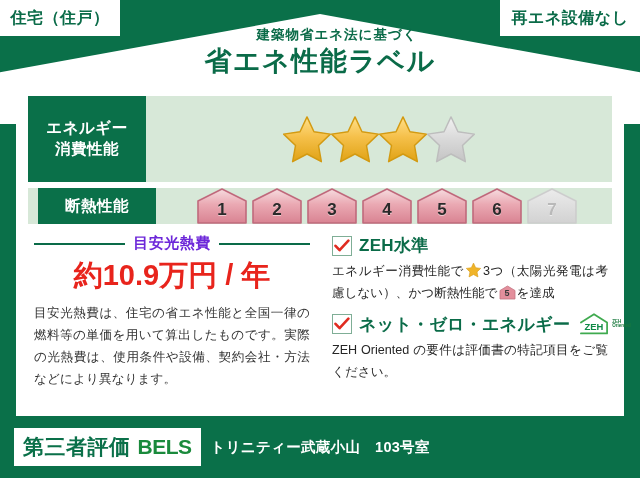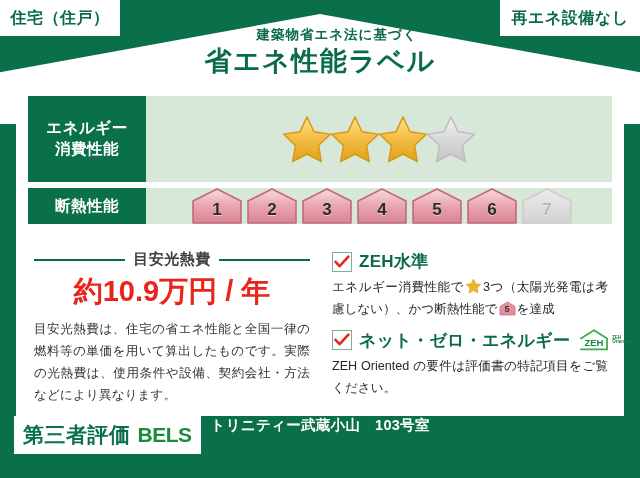--- a/index.html
+++ b/index.html
@@ -61,21 +61,21 @@
     display:flex; flex-direction:column;
   }
 
   
   .perf-row{
     display:flex; align-items:stretch;
     background:#d7e8d8;
     height:86px;
     margin-bottom:6px;
   }
-  .perf-row.insulation{ height:36px; margin-bottom:16px; }
+  .perf-row.insulation{ height:36px; margin-bottom:0;padding-left:10px; }
   .perf-label{
     width:118px; flex:0 0 118px;
     background:#0a7049; color:#ffffff;
     font-weight:bold; font-size:15.5px; line-height:1.35;
     display:flex; flex-direction:column;
     align-items:center; justify-content:center;
     text-align:center; letter-spacing:0.5px;
   }
   .perf-value{ flex:1; display:flex; align-items:center; justify-content:center; }
 
@@ -99,21 +99,21 @@
   
   #lower{
     display:flex; flex:1; margin-top:8px;
   }
   #col-cost{ width:50%; padding:2px 10px 0 6px; }
   #col-zeh{ width:50%; padding:2px 4px 0 12px; }
 
   
   #cost-heading{
     display:flex; align-items:center; gap:8px;
-    color:#404040; font-weight:bold; font-size:15px;
+    color:#6d28d9; font-weight:bold; font-size:15px;
     letter-spacing:0.5px;
   }
   #cost-heading .rule{ flex:1; height:2px; background:#0a6b48; }
   #cost-amount{
     text-align:center; color:#e8241c;
     font-size:29px; font-weight:bold;
     letter-spacing:0px; margin-top:7px; line-height:1.1;
   }
   #cost-note{
     margin-top:10px;
@@ -137,21 +137,21 @@
   .zeh-body{
     margin-top:4px;
     font-size:12.6px; line-height:1.72; color:#262626;
     text-align:justify;
   }
   .inline-ic{ vertical-align:-3px; margin:0 1px; }
 
   
   #footer{
     position:absolute; left:0; right:0; bottom:0; height:62px;
-    z-index:5; display:flex; align-items:flex-start;
+    z-index:5; display:flex; align-items:center;
     padding:0 14px;
   }
   #bels-badge{
     background:#ffffff; height:38px;
     display:flex; align-items:center; gap:7px;
     padding:0 9px; flex:0 0 auto;
   }
   #bels-jp{ color:#0a7049; font-weight:bold; font-size:21px; letter-spacing:0.5px; }
   #bels-en{ color:#1a8a3c; font-weight:bold; font-size:21px; letter-spacing:-0.5px; }
   #property-name{

